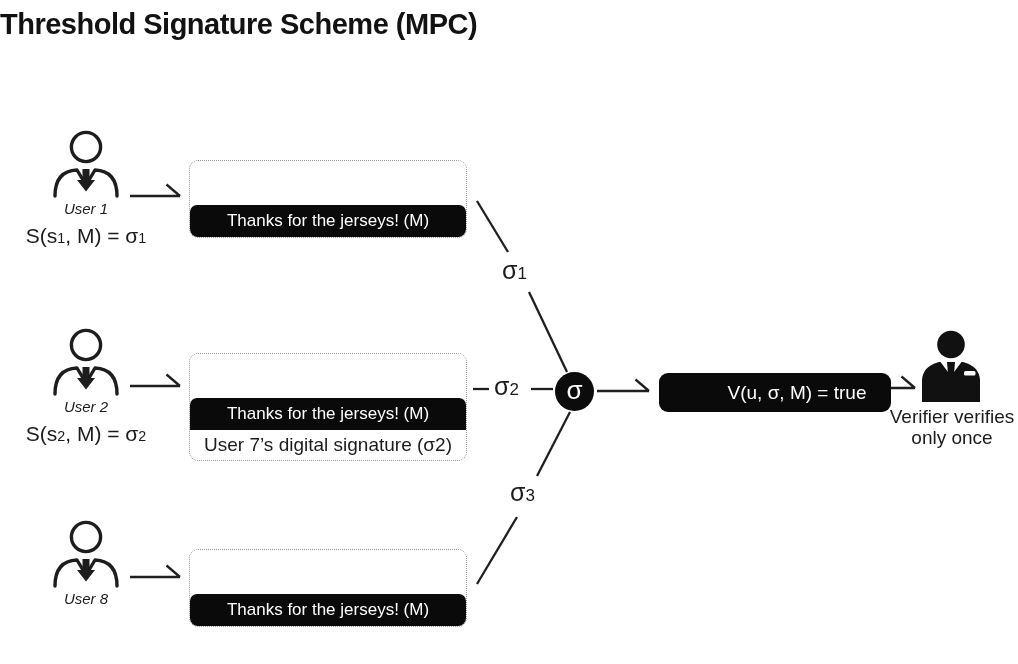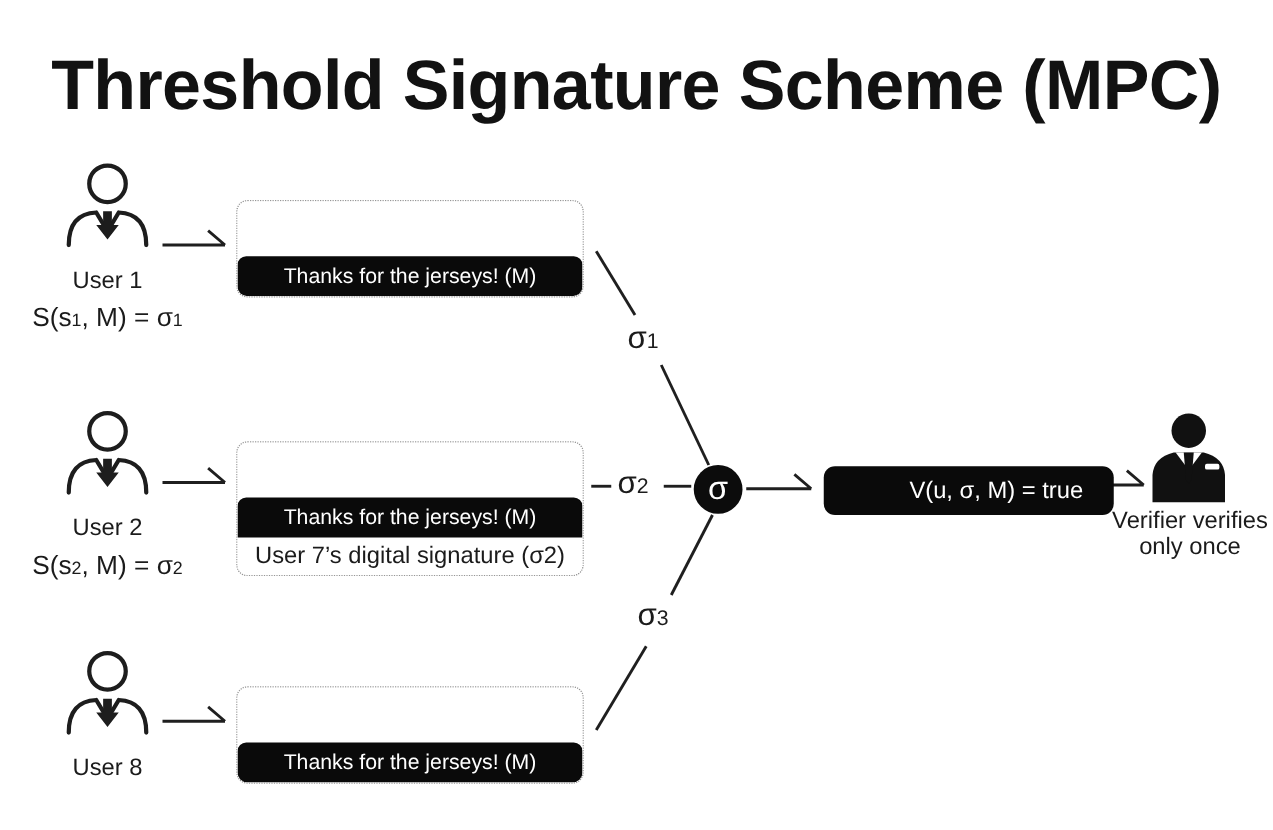--- a/index.html
+++ b/index.html
@@ -1,32 +1,32 @@
 <!DOCTYPE html>
 <html><head>
 <meta charset="utf-8">
 <style>
   html,body { margin:0; padding:0; background:#ffffff; }
   .canvas {
     position:relative; width:1018px; height:664px; background:#ffffff;
     font-family:"Liberation Sans","DejaVu Sans",sans-serif; color:#1b1b1b; overflow:hidden;
   }
   .title {
-    position:absolute; top:35px; left:0; width:100%; text-align:center;
-    font-size:56px; font-weight:800; letter-spacing:-0.5px; color:#121212; white-space:nowrap;
+    position:absolute; top:8px; left:0; width:100%; text-align:left;
+    font-size:29px; font-weight:800; letter-spacing:-0.5px; color:#121212; white-space:nowrap;
   }
   .svg-layer { position:absolute; left:0; top:0; width:1018px; height:664px; pointer-events:none; }
   .svg-layer path { stroke:#1f1f1f; stroke-width:2.3; fill:none; }
 
   .user-group { position:absolute; left:16px; width:140px; display:flex; flex-direction:column; align-items:center; }
   #user-group-1 { top:130px; } #user-group-2 { top:328px; } #user-group-3 { top:520px; }
   .user-icon-svg { width:74px; height:68px; display:block; }
   .user-icon-svg .outline { stroke:#1d1d1d; stroke-width:3.4; fill:none; stroke-linecap:round; stroke-linejoin:round; }
   .user-icon-svg .tie { fill:#1d1d1d; }
-  .user-label { font-size:19px; margin-top:16px; }
+  .user-label { font-size:15px; margin-top:2px;font-style:italic; }
   .user-formula { font-size:21px; margin-top:7px; white-space:nowrap; }
   .sub { font-size:0.68em; }
 
   .msg-box {
     position:absolute; left:189px; width:278px; box-sizing:border-box;
     background:#ffffff; border:1px dotted #969696; border-radius:9px; overflow:hidden;
   }
   #msg-box-1 { top:160px; } #msg-box-2 { top:353px; } #msg-box-3 { top:549px; }
   .msg-header {
     height:32px; background:#0a0a0a; color:#ffffff; font-size:17px;

